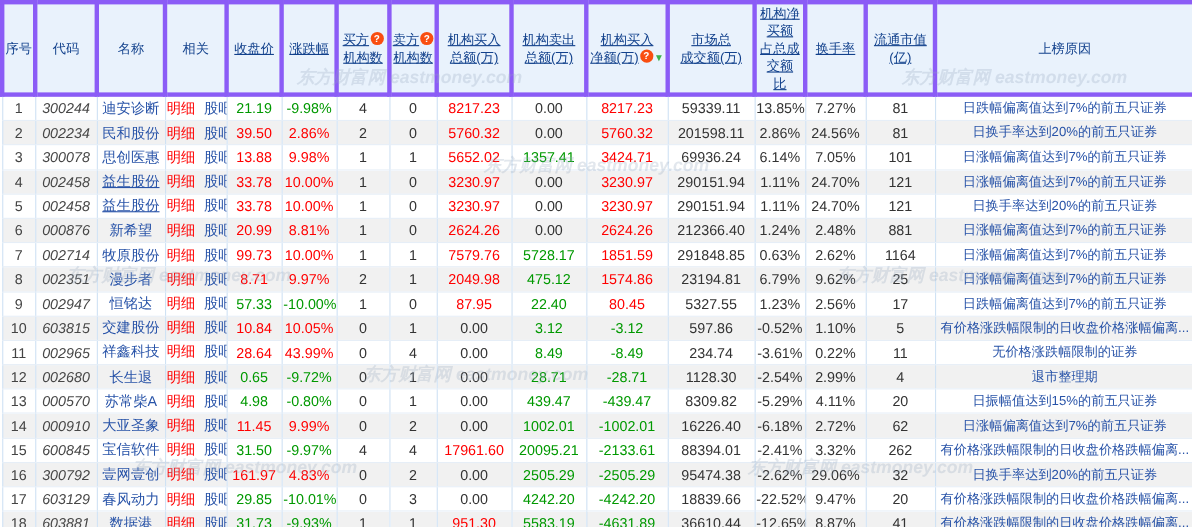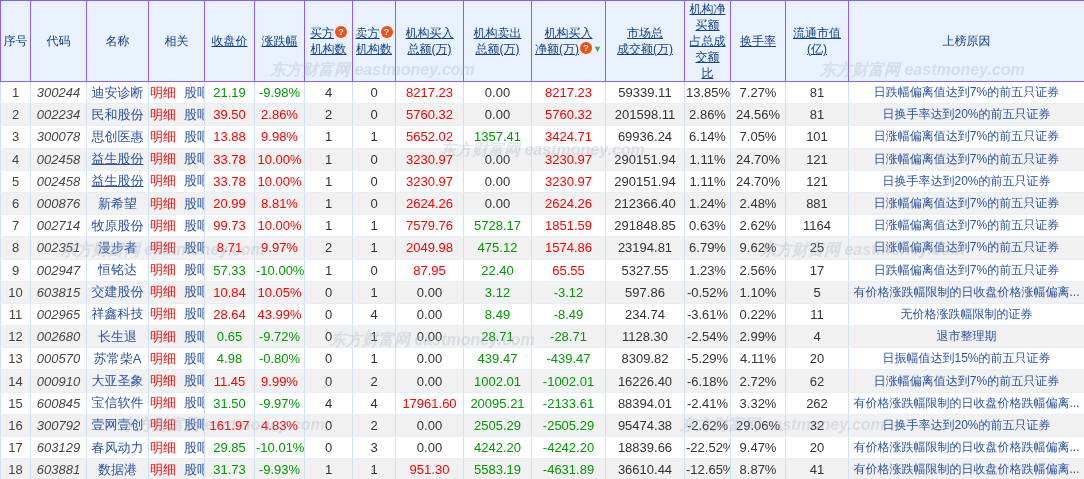--- a/index.html
+++ b/index.html
@@ -1,20 +1,20 @@
 <!DOCTYPE html>
 <html><head>
 <meta charset="utf-8">
 <style>
   html,body{margin:0;padding:0;background:#fff;width:1084px;height:479px;overflow:hidden;
     font-family:"Liberation Sans","DejaVu Sans",sans-serif;}
   .wrap{position:relative;width:1084px;height:479px;}
   table{border-collapse:collapse;table-layout:fixed;width:1084px;background:#fff;}
   th{background:#e9f2fc;color:#12418c;font-weight:400;font-size:12px;height:56px;
-     border:1px solid #8b5cf6;padding:0 1px;text-align:center;vertical-align:middle;line-height:16px;}
+     border:4px solid #8b5cf6;padding:0 1px;text-align:center;vertical-align:middle;line-height:16px;}
   td{height:21.2px;font-size:13px;text-align:center;padding:0 1px;white-space:nowrap;overflow:hidden;
      border-left:1px solid #cfe2f4;border-right:1px solid #cfe2f4;border-bottom:1px solid #e6eef7;color:#333;}
   tbody tr:nth-child(even){background:#f1f1f1;}
   tbody tr:nth-child(odd){background:#fff;}
   .hl{text-decoration:underline;cursor:pointer;}
   .hline{display:block;}
   .badge{display:inline-block;width:12px;height:12px;line-height:12px;border-radius:50%;
      background:#f94e10;color:#fff;font-size:9px;font-weight:bold;text-align:center;
      vertical-align:2px;margin-left:1px;cursor:pointer;}
   .sortarrow{display:inline-block;color:#3cb04b;font-size:9px;margin-left:1px;vertical-align:1px;}
@@ -276,21 +276,21 @@
           <td class="idx">9</td>
           <td class="code">002947</td>
           <td><a class="name-link">恒铭达</a></td>
           <td><span><a class="detail-link">明细</a><a class="guba-link">股吧</a></span></td>
           <td class="down">57.33</td>
           <td class="down">-10.00%</td>
           <td class="dark">1</td>
           <td class="dark">0</td>
           <td class="up">87.95</td>
           <td class="down">22.40</td>
-          <td class="up">65.55</td>
+          <td class="up">80.45</td>
           <td class="dark">5327.55</td>
           <td class="dark">1.23%</td>
           <td class="dark">2.56%</td>
           <td class="dark">17</td>
           <td class="reason">日跌幅偏离值达到7%的前五只证券</td>
         </tr>
         <tr>
           <td class="idx">10</td>
           <td class="code">603815</td>
           <td><a class="name-link">交建股份</a></td>

